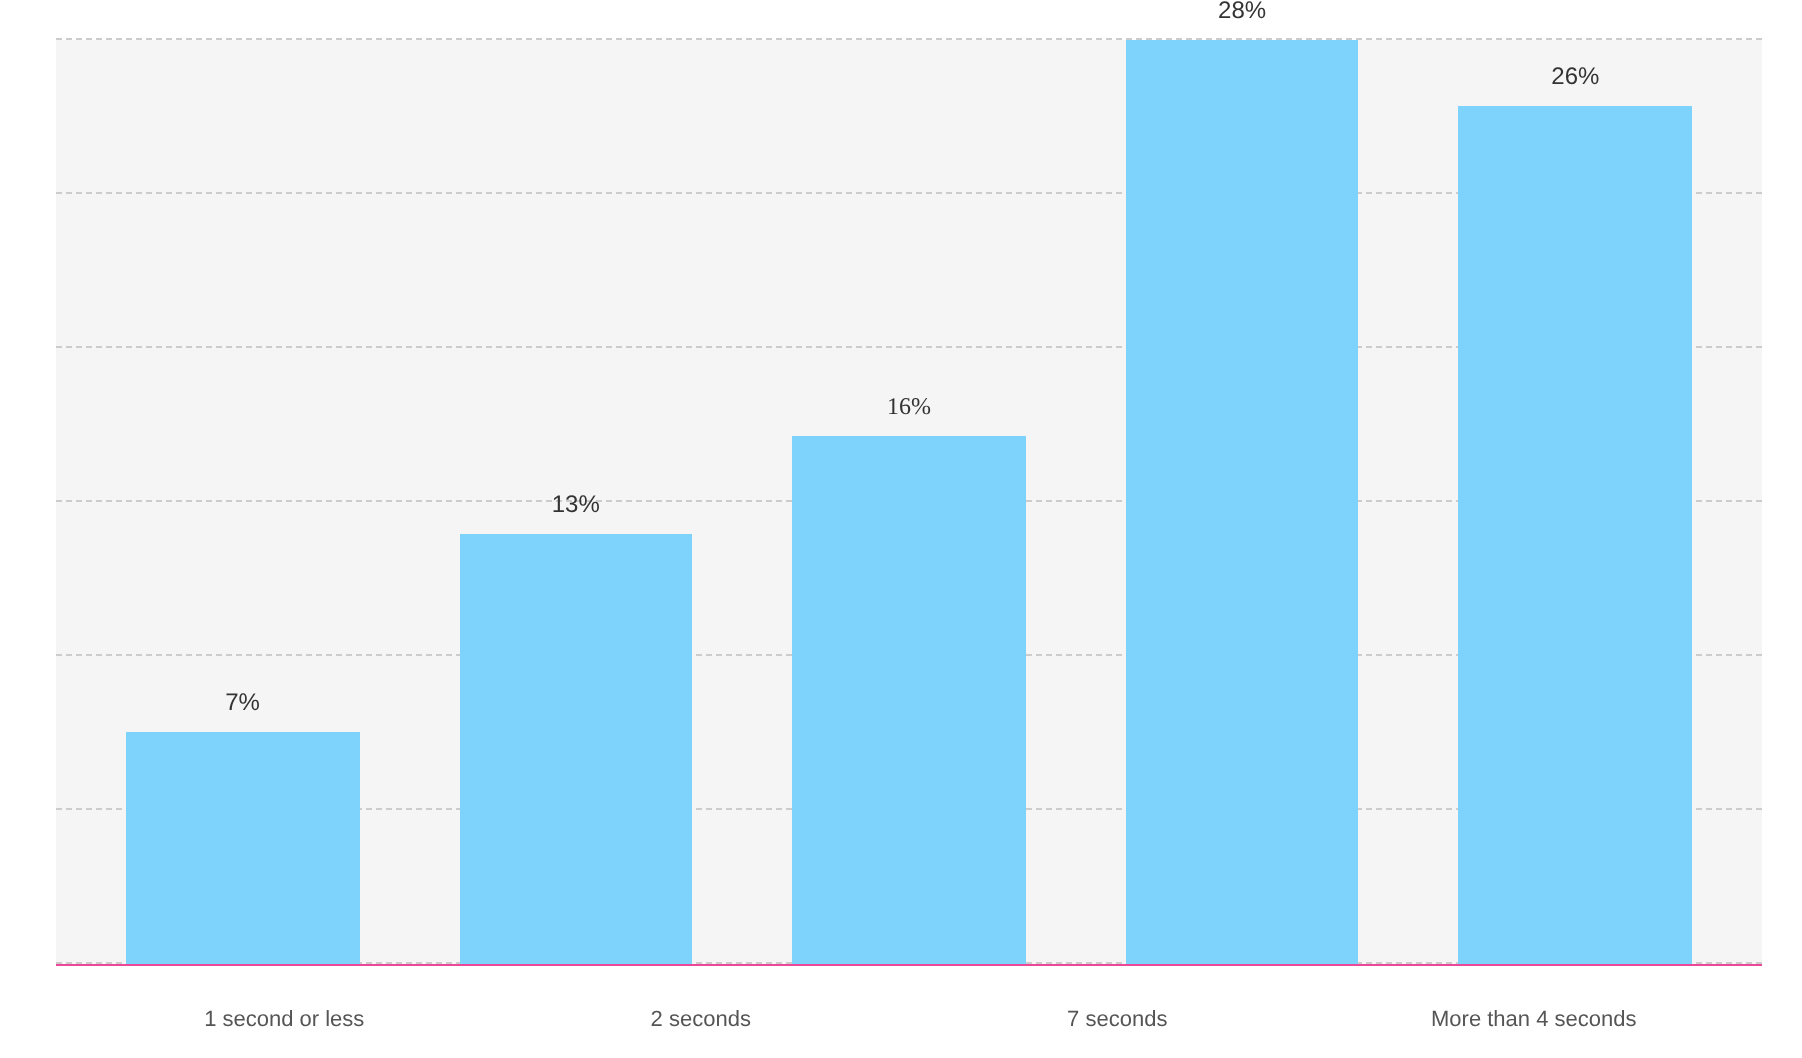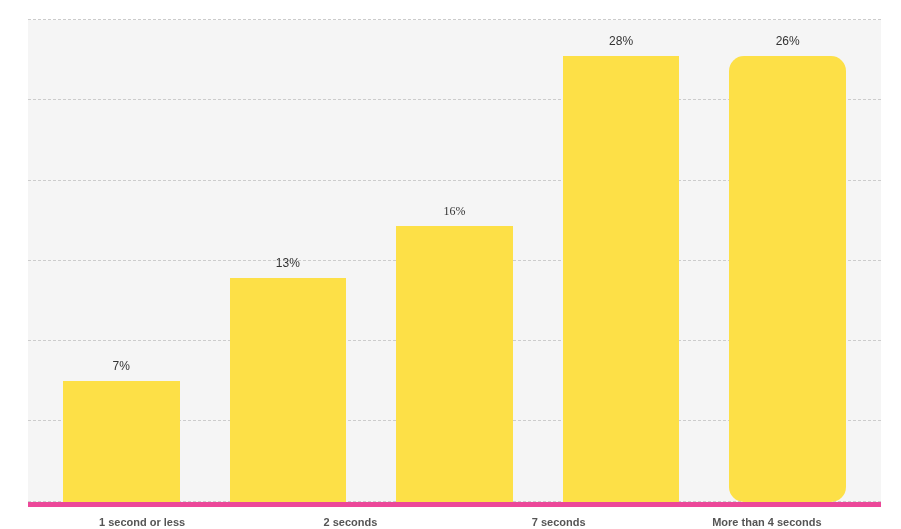--- a/index.html
+++ b/index.html
@@ -66,41 +66,39 @@
     .bar-group {
       flex: 1;
       display: flex;
       flex-direction: column;
       align-items: center;
       justify-content: flex-end;
       height: 100%;
       position: relative;
     }
     .bar {
-      background: #fde047;
+      background: #7dd3fc;
       width: 70%;
       position: relative;
       transition: none;
-      margin-top: 36px;
     }
     .bar-label {
       position: absolute;
       top: -22px;
       font-size: 12px;
       color: #333;
       font-weight: 500;
       white-space: nowrap;
       left: 50%;
       transform: translateX(-50%);
     }
     .x-axis {
       display: flex;
-      padding: 0 10px;
-      border-top: 5px solid #ec4899;
-      font-weight: bold;
+      padding: 12px 10px;
+      border-top: 1px solid #ec4899;
     }
     .x-label {
       flex: 1;
       text-align: center;
       font-size: 11px;
       color: #555;
       padding: 8px 2px 0 2px;
       line-height: 1.3;
     }
   </style>
@@ -136,21 +134,21 @@
               <div class="bar" style="height: 57.1429%; font-family: Liberation Serif, serif;">
                 <span class="bar-label">16%</span>
               </div>
             </div>
             <div class="bar-group">
               <div class="bar" style="height: 100%;">
                 <span class="bar-label">28%</span>
               </div>
             </div>
             <div class="bar-group">
-              <div class="bar" style="height: 92.8571%; border-radius: 15px;">
+              <div class="bar" style="height: 92.8571%;">
                 <span class="bar-label">26%</span>
               </div>
             </div>
           </div>
       </div>
       <div class="x-axis" id="x-axis">
           <div class="x-label">1 second or less</div>
           <div class="x-label">2 seconds</div>
           <div class="x-label">7 seconds</div>
           <div class="x-label">More than 4 seconds</div>

